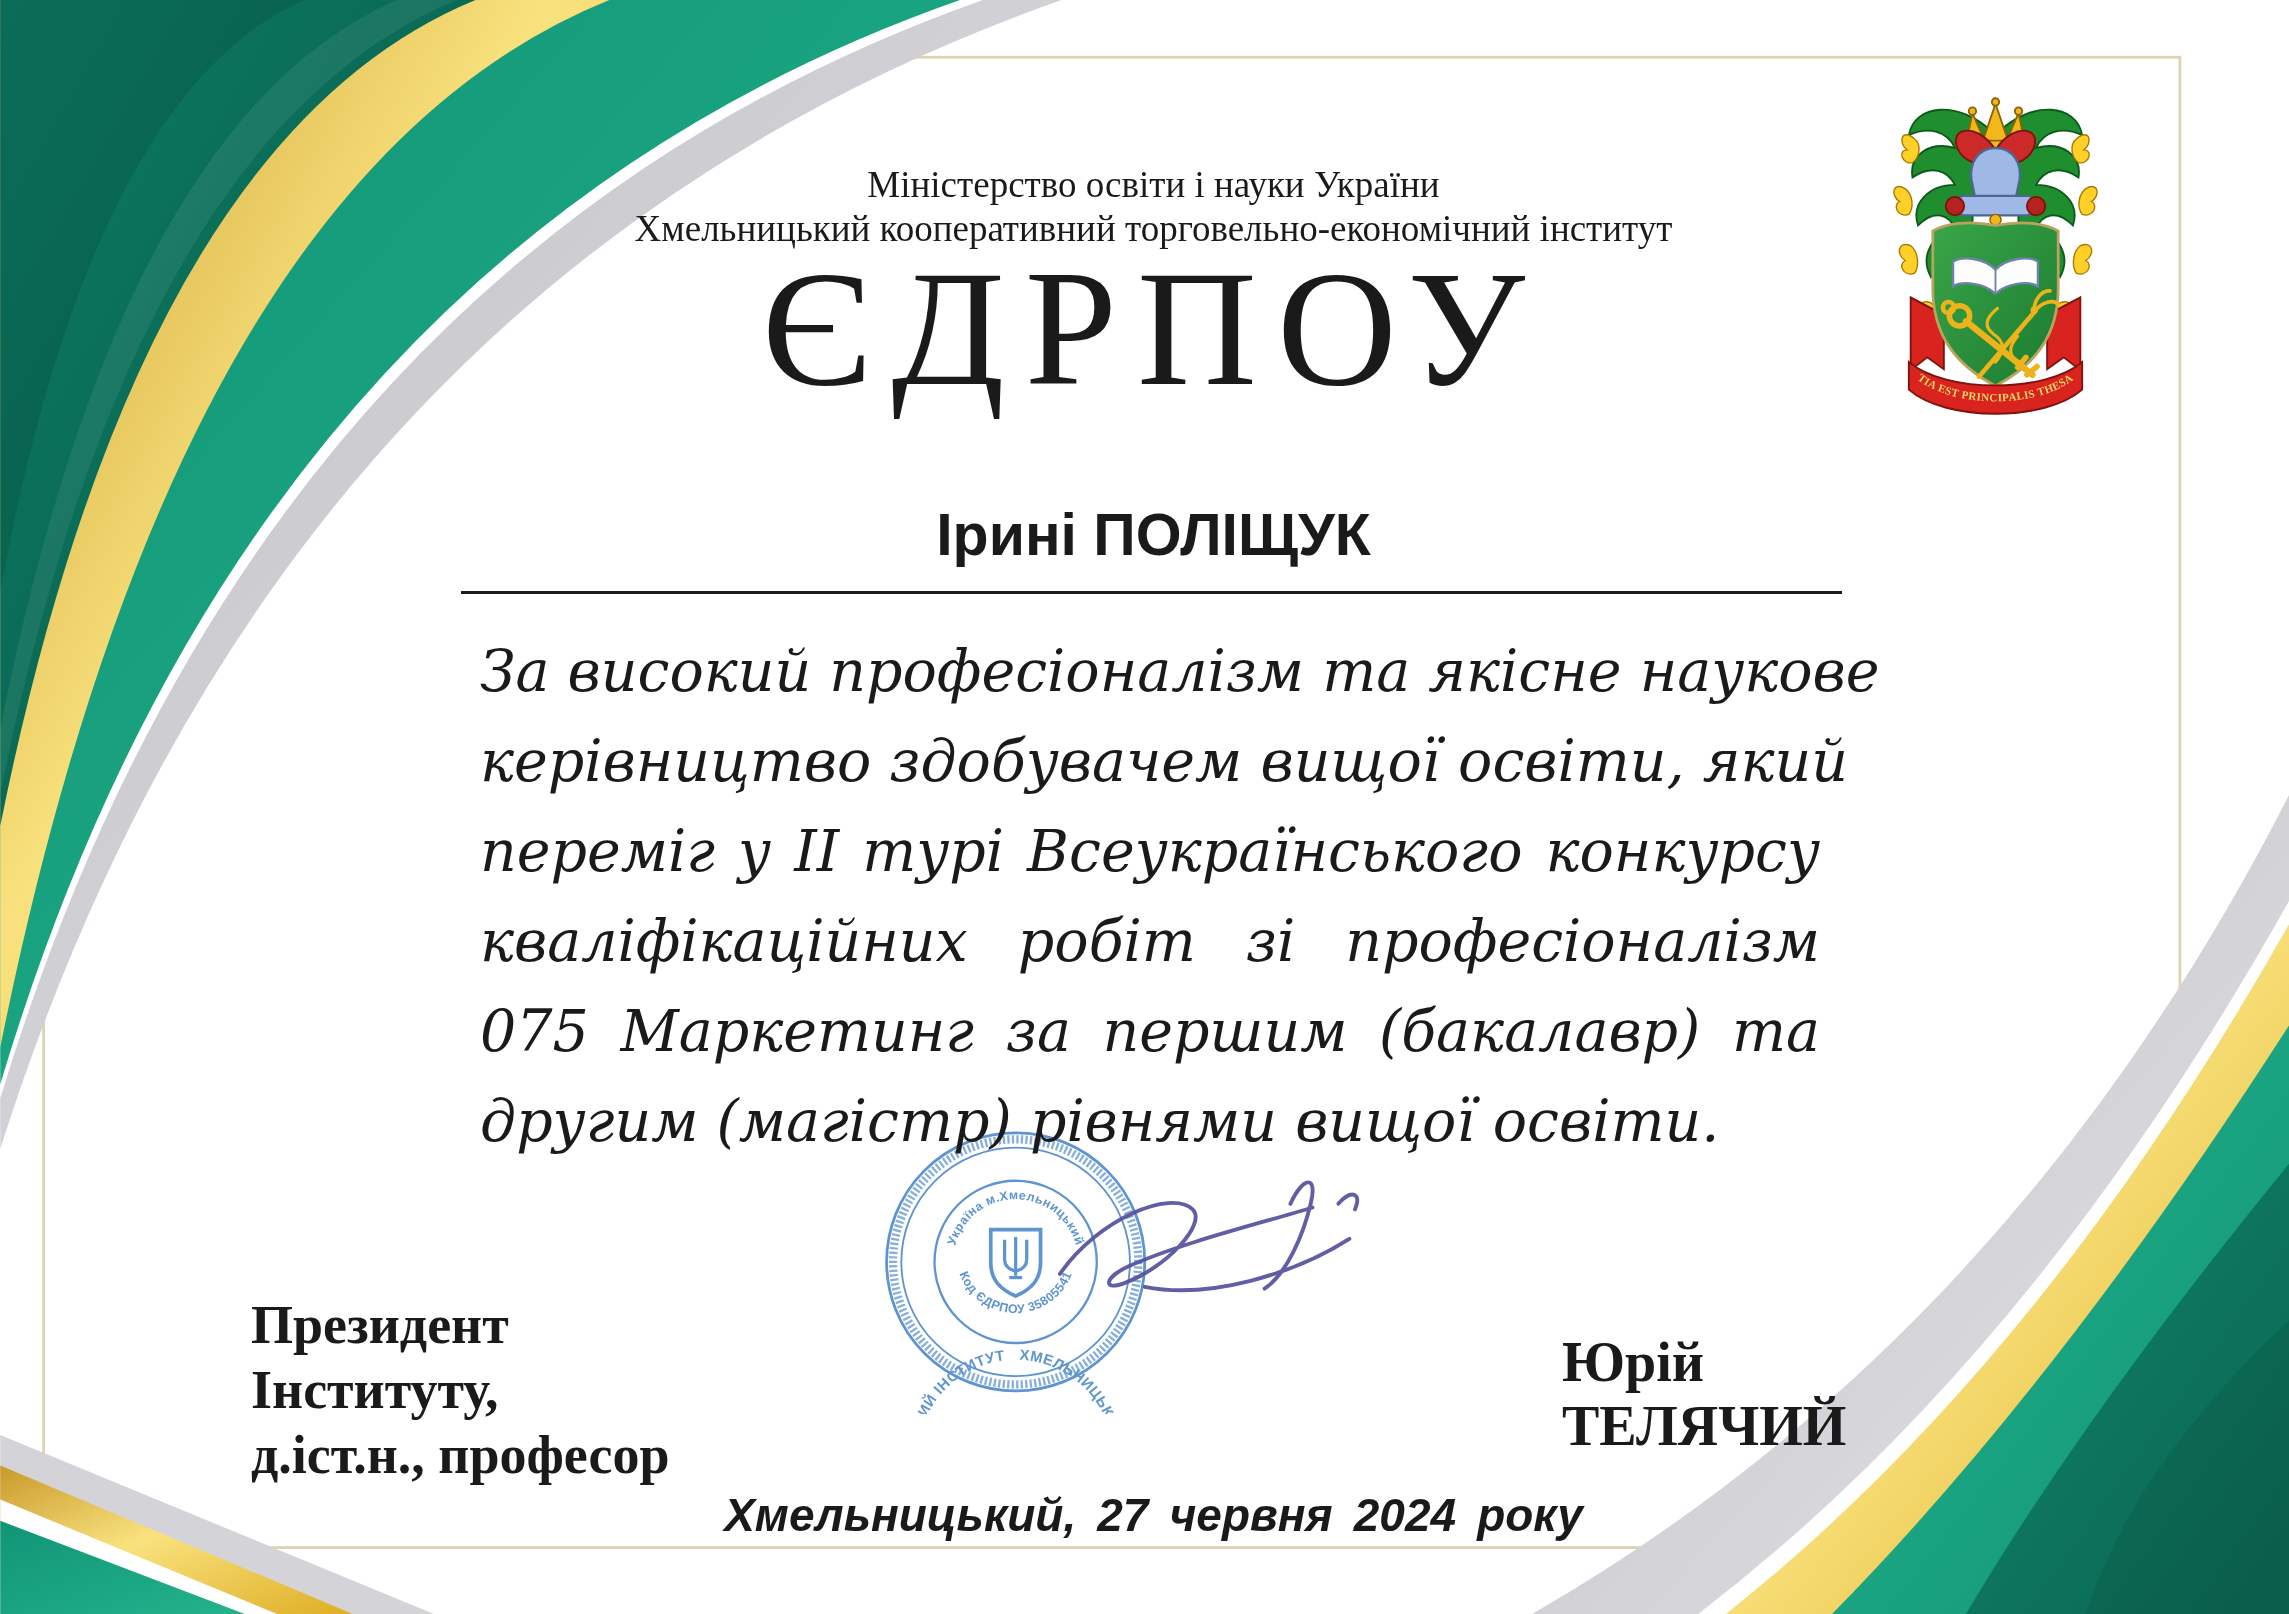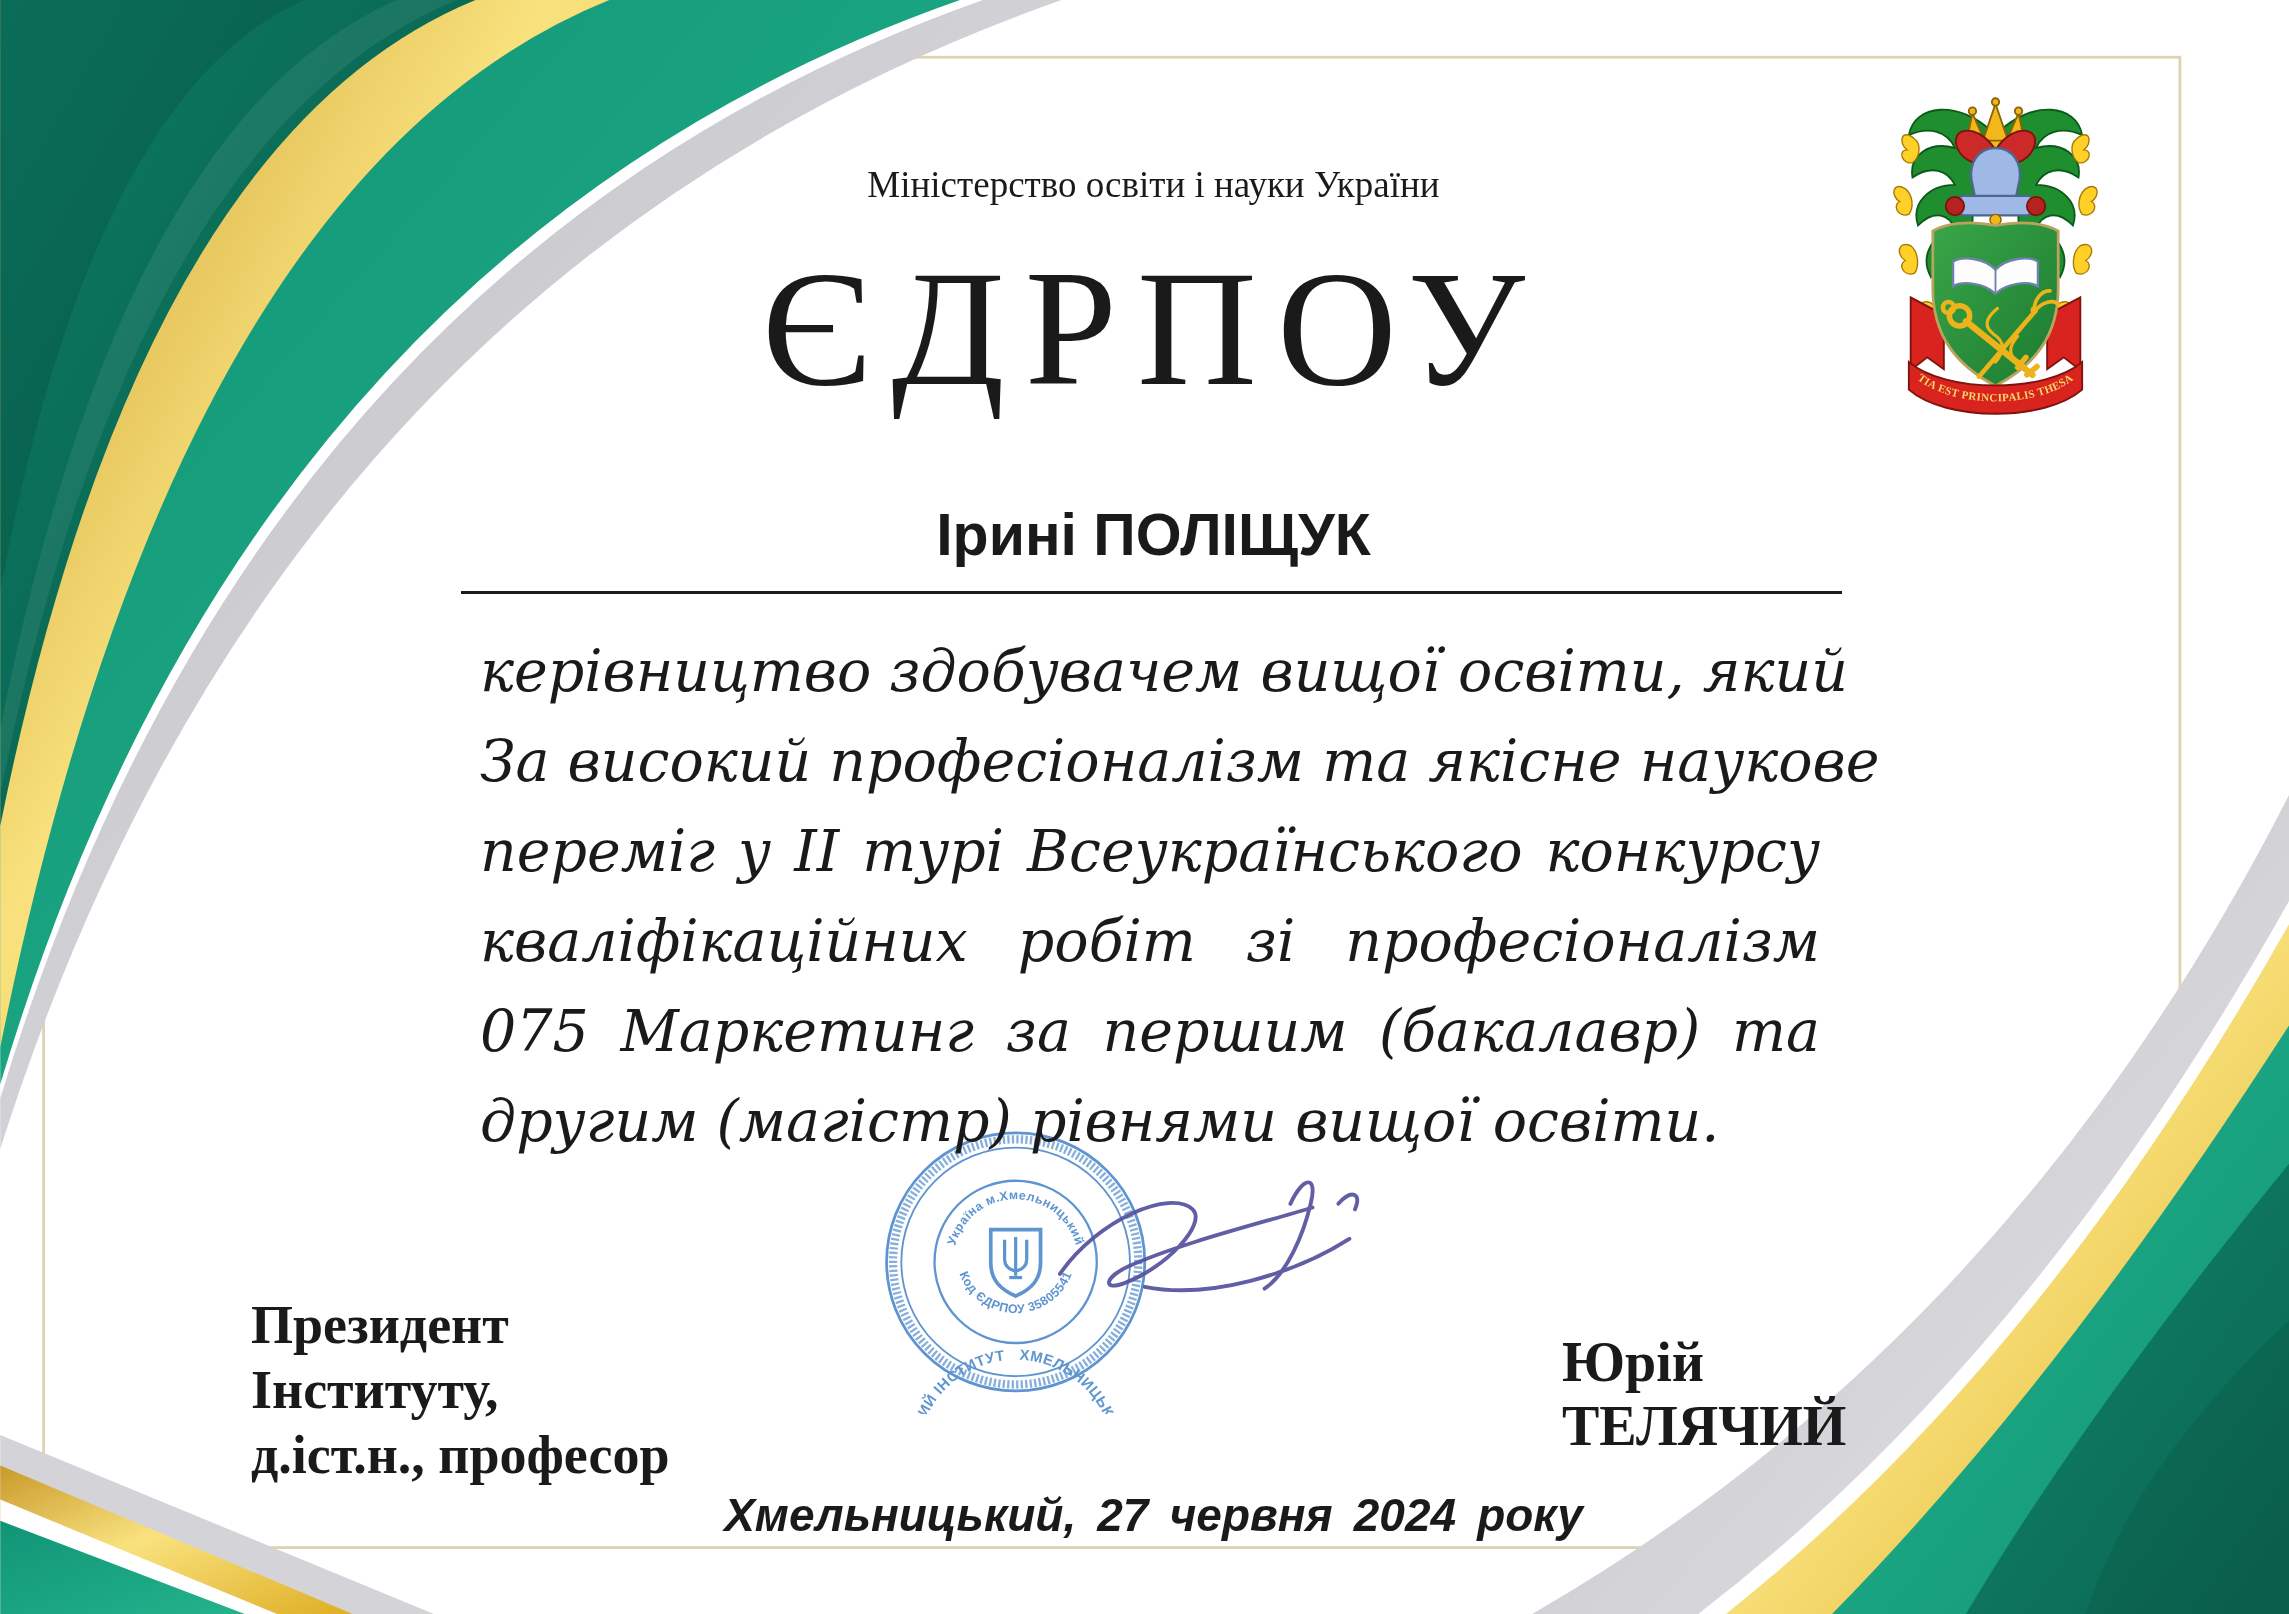--- a/index.html
+++ b/index.html
@@ -192,29 +192,30 @@
     <g>
       <path d="M56,296 C96,330 204,330 244,296 L244,326 C204,361 96,361 56,326 Z" fill="#d8231f" stroke="#7e120f" stroke-width="2"></path>
       <text font-family="Liberation Serif, serif" font-size="12" font-weight="700" fill="#f7d66a" letter-spacing="0.4" text-anchor="middle">
         <textPath href="#mottoPath" startOffset="50%">SCIENTIA EST PRINCIPALIS THESAURUM</textPath>
       </text>
     </g>
   </svg>
 
   <div class="content">
     <div class="centercol ministry">Міністерство освіти і науки України</div>
+    <div class="centercol institute">Хмельницький кооперативний торговельно-економічний інститут</div>
 
     <div class="centercol doc-title">ЄДРПОУ</div>
 
     <div class="centercol recipient">Ірині ПОЛІЩУК</div>
     <div class="recipient-line"></div>
 
     <div class="bodytext">
+      <div class="jline">За високий професіоналізм та якісне наукове</div>
       <div class="jline">керівництво здобувачем вищої освіти, який</div>
-      <div class="jline">За високий професіоналізм та якісне наукове</div>
       <div class="jline">переміг у ІІ турі Всеукраїнського конкурсу</div>
       <div class="jline">кваліфікаційних робіт зі професіоналізм</div>
       <div class="jline">075 Маркетинг за першим (бакалавр) та</div>
       <div class="lline">другим (магістр) рівнями вищої освіти.</div>
     </div>
 
     <div class="president">
       <div class="j">Президент Інституту,</div>
       <div>д.іст.н., професор</div>
     </div>

